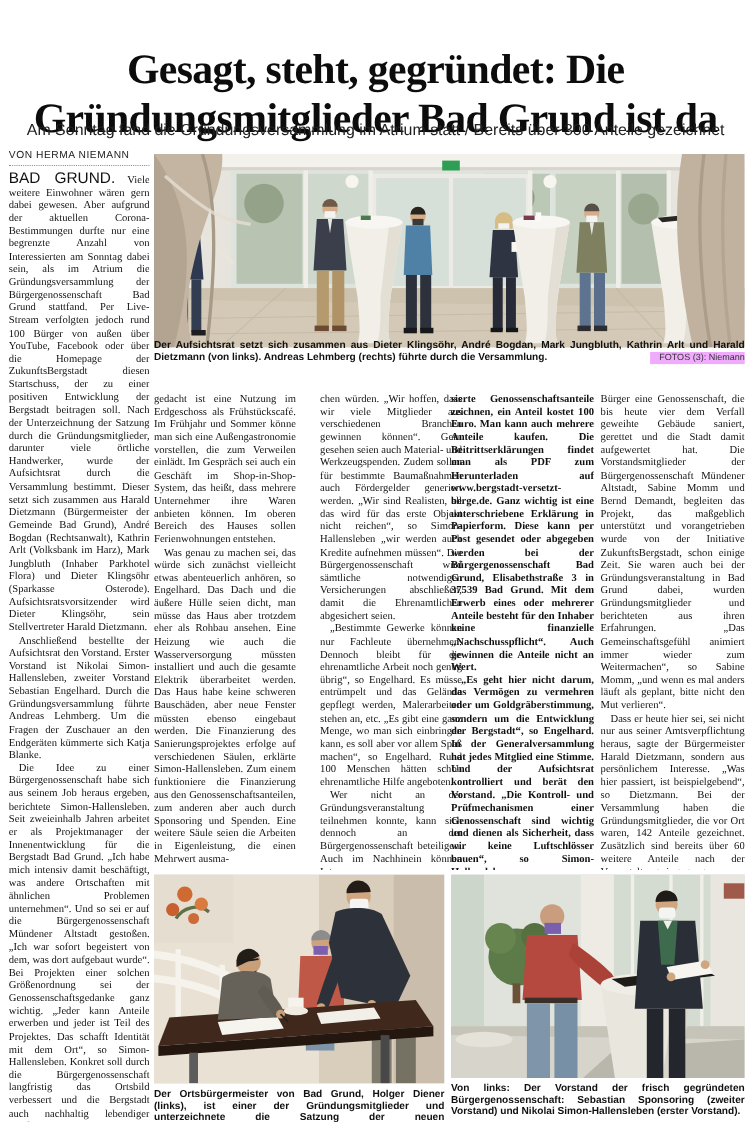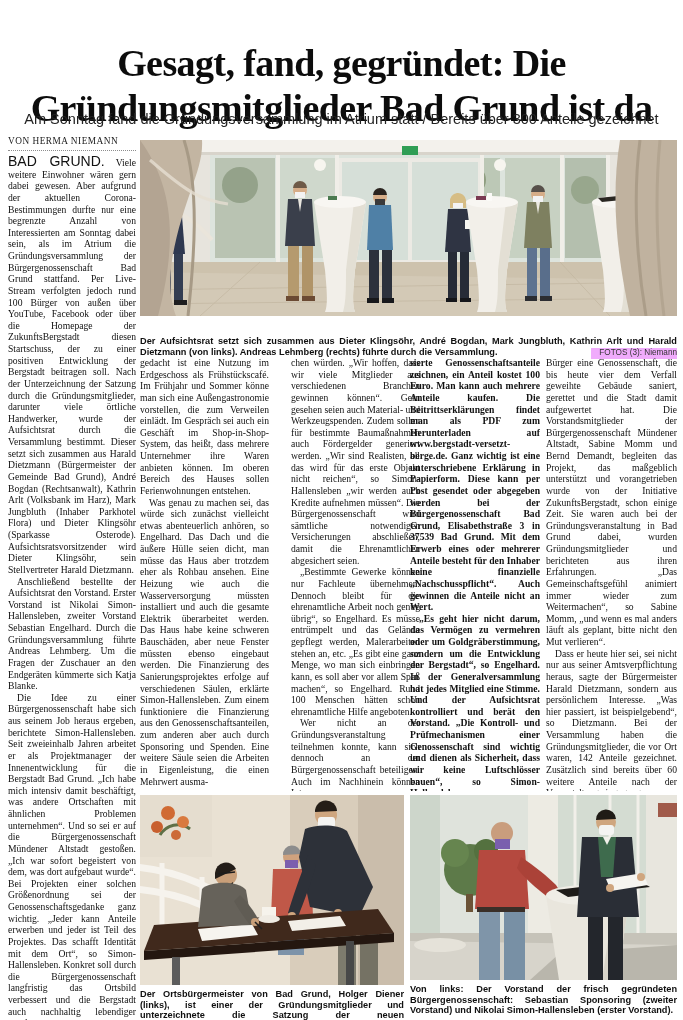--- a/index.html
+++ b/index.html
@@ -12,21 +12,21 @@
     top:16px;left:0;width:683px;text-align:center;
     font-family:"Liberation Serif",serif;font-weight:bold;
     font-size:38px;line-height:45px;letter-spacing:-0.6px;color:#0c0c0c;
   }
   .subheadline{
     top:111px;left:0;width:683px;text-align:center;
     font-family:"Liberation Sans",sans-serif;font-size:14.5px;color:#222;
   }
   .column{overflow:hidden;}
   .byline{
-    font-family:Liberation Serif, serif;font-size:9.3px;letter-spacing:.5px;
+    font-family:Liberation Sans, sans-serif;font-size:9.3px;letter-spacing:.5px;
     color:#222;padding-bottom:4px;border-bottom:1px dotted #8d8d8d;margin-bottom:5px;
   }
   .colbody{font-size:9.65px;line-height:11.62px;text-align:justify;overflow:hidden;}
   .colbody p{margin:0;}
   .colbody p + p{text-indent:9px;}
   .lead{font-family:"Liberation Sans",sans-serif;font-weight:normal;font-size:14px;}
   .photo{overflow:hidden;background:#ddd;}
   .photo svg{display:block;}
   .caption{
     font-family:"Liberation Sans",sans-serif;font-weight:bold;
@@ -36,30 +36,30 @@
     position:absolute;right:0;bottom:0;font-weight:normal;font-size:8.2px;
     color:#333;background:#f0abfc;padding-left:8px;
   }
   
   #col1{left:8px;top:136px;width:128px;height:884px;}
   #col2{left:140px;top:357px;width:129px;height:434px;}
   #col3{left:291px;top:357px;width:129px;height:434px;}
   #col4{left:410px;top:357px;width:130px;height:434px;font-weight:bold;}
   #col5{left:546px;top:357px;width:131px;height:434px;}
   #photo-main{left:140px;top:140px;width:537px;height:176px;}
-  #caption-main{left:140px;top:336px;width:537px;height:23px;}
+  #caption-main{left:140px;top:308px;width:537px;height:23px;}
   #photo-bl{left:140px;top:795px;width:264px;height:190px;}
   #caption-bl{left:140px;top:989px;width:264px;height:32px;}
   #photo-br{left:410px;top:795px;width:267px;height:185px;}
   #caption-br{left:410px;top:984px;width:267px;height:34px;}
 </style>
 </head>
 <body>
 
-<h1 class="abs headline"><span>Gesagt, fand, gegründet: Die</span><br><span>Gründungsmitglieder Bad Grund ist da</span></h1>
+<h1 class="abs headline"><span>Gesagt, steht, gegründet: Die</span><br><span>Gründungsmitglieder Bad Grund ist da</span></h1>
 
 <div class="abs subheadline">Am Sonntag fand die Gründungsversammlung im Atrium statt / Bereits über 300 Anteile gezeichnet</div>
 
 <div class="abs photo" id="photo-main">
   <svg viewBox="0 0 537 176" width="537" height="176" role="img" aria-label="Atrium mit Stehtischen">
     <rect width="537" height="176" fill="#e7e4dd"></rect>
     <rect width="537" height="12" fill="#f3f1ec"></rect>
     <rect y="12" width="537" height="3" fill="#d8d4cb"></rect>
     <rect x="70" y="15" width="400" height="110" fill="#dde4dd"></rect>
     <rect x="75" y="18" width="60" height="100" fill="#b9c3b2"></rect>

